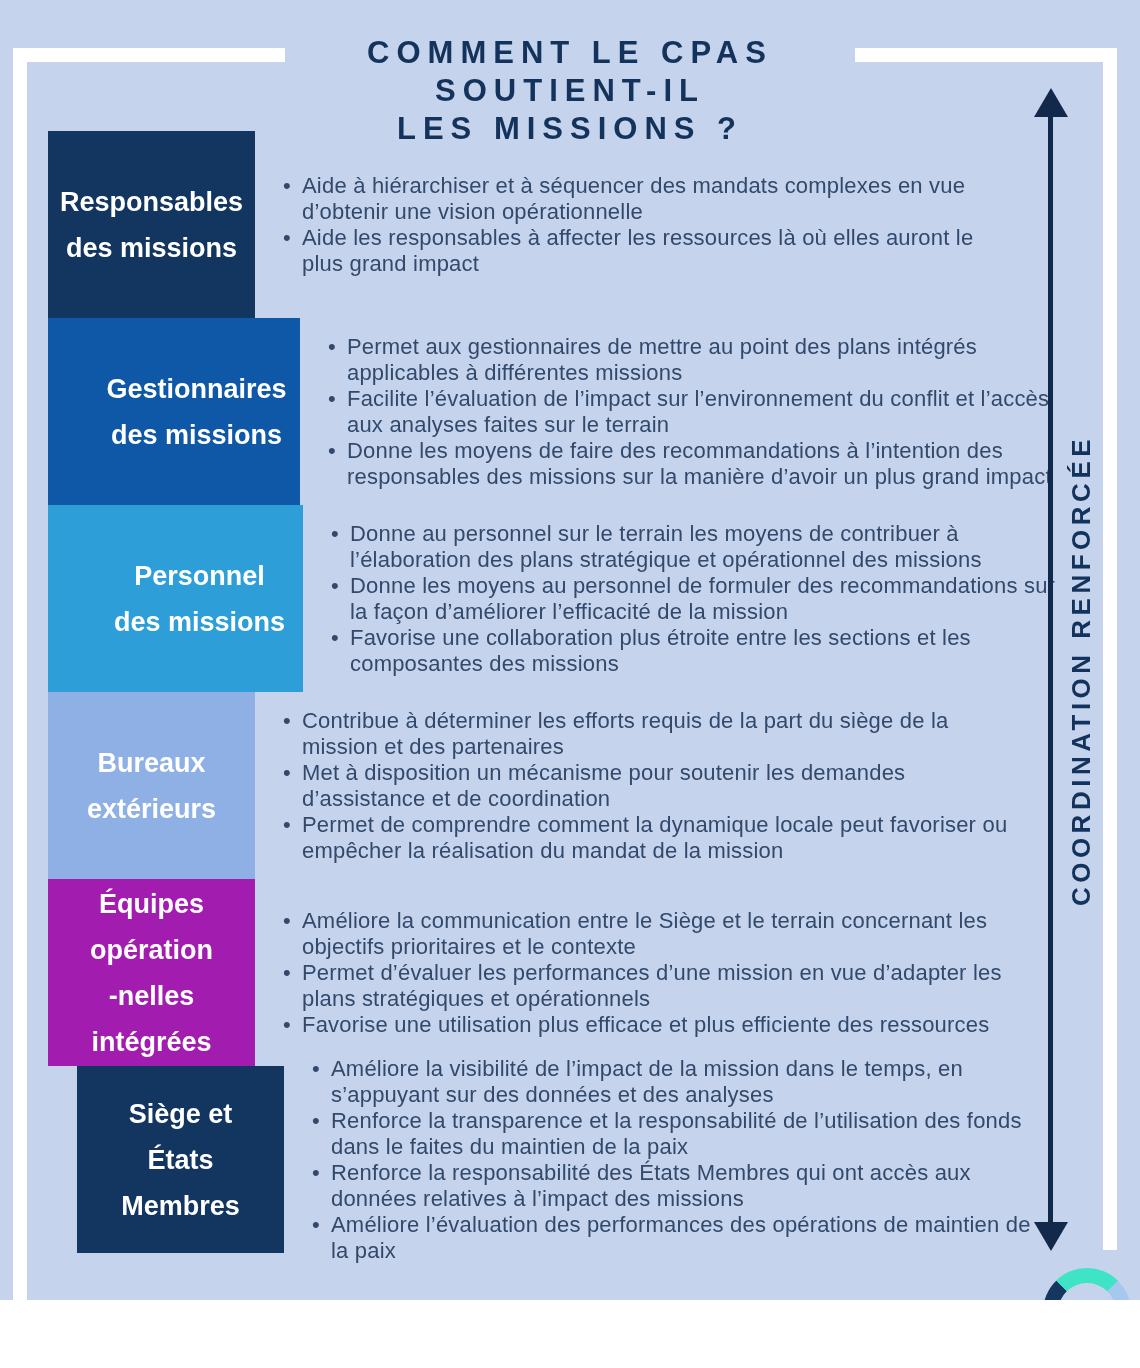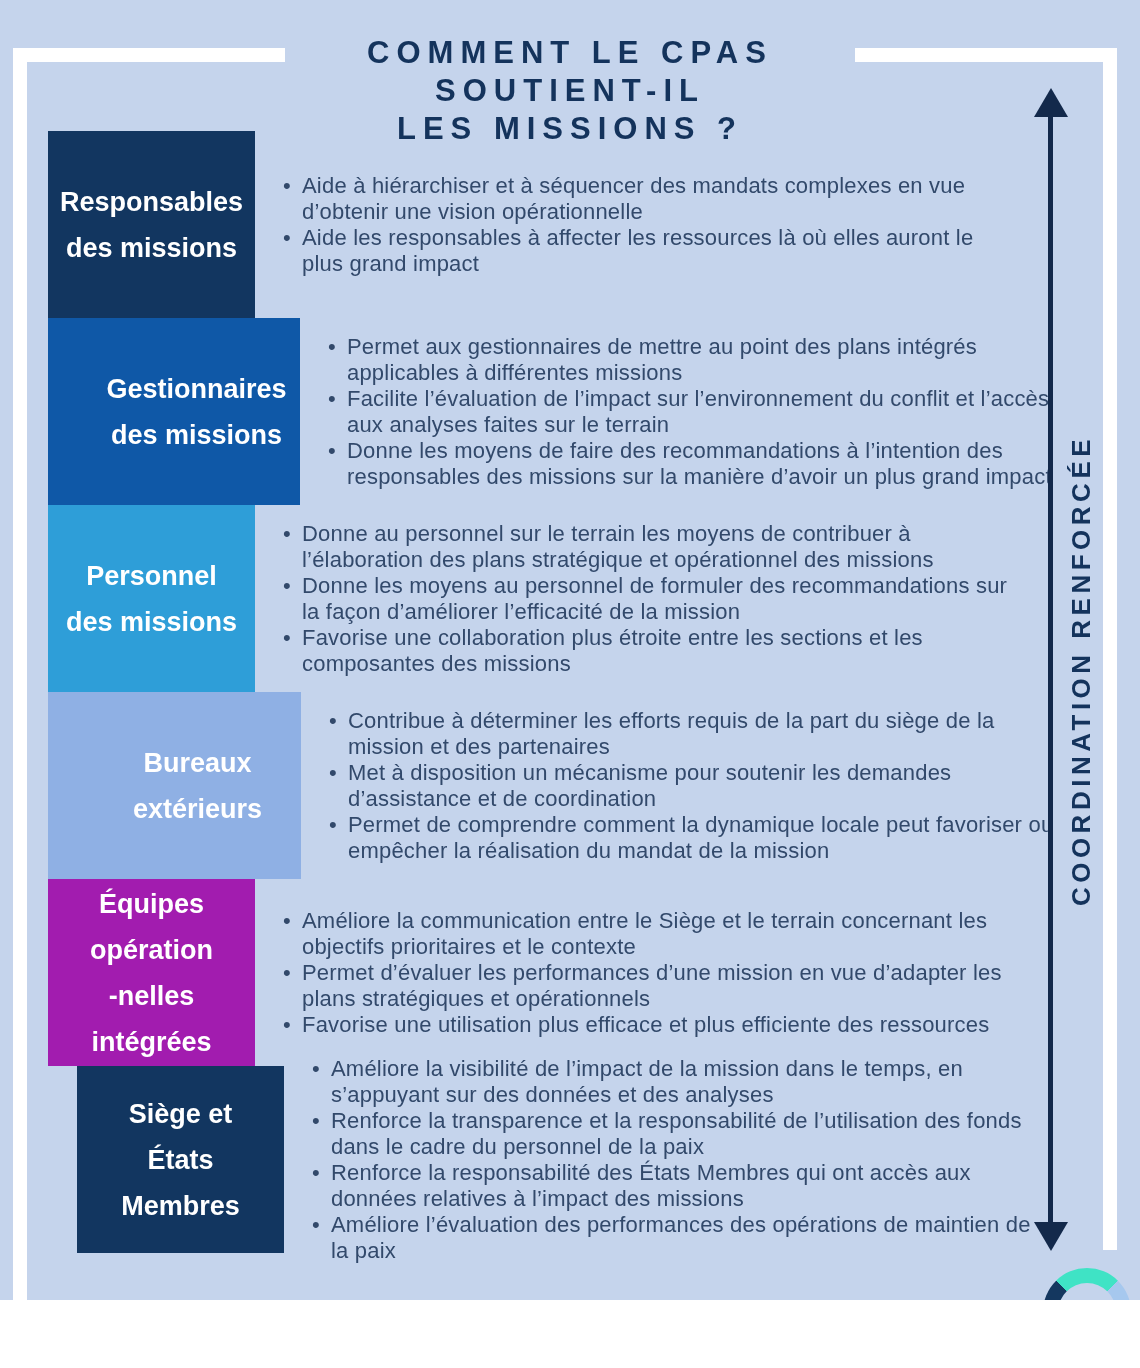--- a/index.html
+++ b/index.html
@@ -169,30 +169,30 @@
       <div class="row">
         <div class="row-label" style="background: rgb(15, 88, 167); padding-left: 45px;">Gestionnaires
 des missions</div>
         <ul class="row-bullets">
           <li>Permet aux gestionnaires de mettre au point des plans intégrés applicables à différentes missions</li>
           <li>Facilite l’évaluation de l’impact sur l’environnement du conflit et l’accès aux analyses faites sur le terrain</li>
           <li>Donne les moyens de faire des recommandations à l’intention des responsables des missions sur la manière d’avoir un plus grand impact</li>
         </ul>
       </div>
       <div class="row">
-        <div class="row-label" style="background: rgb(46, 158, 216);">Personnel
+        <div class="row-label" style="background: rgb(46, 158, 216); padding-left: 48px;">Personnel
 des missions</div>
         <ul class="row-bullets">
           <li>Donne au personnel sur le terrain les moyens de contribuer à l’élaboration des plans stratégique et opérationnel des missions</li>
           <li>Donne les moyens au personnel de formuler des recommandations sur la façon d’améliorer l’efficacité de la mission</li>
           <li>Favorise une collaboration plus étroite entre les sections et les composantes des missions</li>
         </ul>
       </div>
       <div class="row">
-        <div class="row-label" style="background: rgb(143, 176, 228); padding-left: 46px;">Bureaux
+        <div class="row-label" style="background: rgb(143, 176, 228);">Bureaux
 extérieurs</div>
         <ul class="row-bullets">
           <li>Contribue à déterminer les efforts requis de la part du siège de la mission et des partenaires</li>
           <li>Met à disposition un mécanisme pour soutenir les demandes d’assistance et de coordination</li>
           <li>Permet de comprendre comment la dynamique locale peut favoriser ou empêcher la réalisation du mandat de la mission</li>
         </ul>
       </div>
       <div class="row">
         <div class="row-label" style="background: #a21caf;">Équipes
 opération
@@ -203,21 +203,21 @@
           <li>Permet d’évaluer les performances d’une mission en vue d’adapter les plans stratégiques et opérationnels</li>
           <li>Favorise une utilisation plus efficace et plus efficiente des ressources</li>
         </ul>
       </div>
       <div class="row">
         <div class="row-label" style="background: rgb(18, 54, 96); margin-left: 29px;">Siège et
 États
 Membres</div>
         <ul class="row-bullets">
           <li>Améliore la visibilité de l’impact de la mission dans le temps, en s’appuyant sur des données et des analyses</li>
-          <li>Renforce la transparence et la responsabilité de l’utilisation des fonds dans le cadre du personnel de la paix</li>
+          <li>Renforce la transparence et la responsabilité de l’utilisation des fonds dans le faites du maintien de la paix</li>
           <li>Renforce la responsabilité des États Membres qui ont accès aux données relatives à l’impact des missions</li>
           <li>Améliore l’évaluation des performances des opérations de maintien de la paix</li>
         </ul>
       </div>
     </div>
 
   <div class="arrow-shaft"></div>
   <div class="arrow-head-up"></div>
   <div class="arrow-head-down"></div>
   <div class="coord-label">COORDINATION RENFORCÉE</div>

